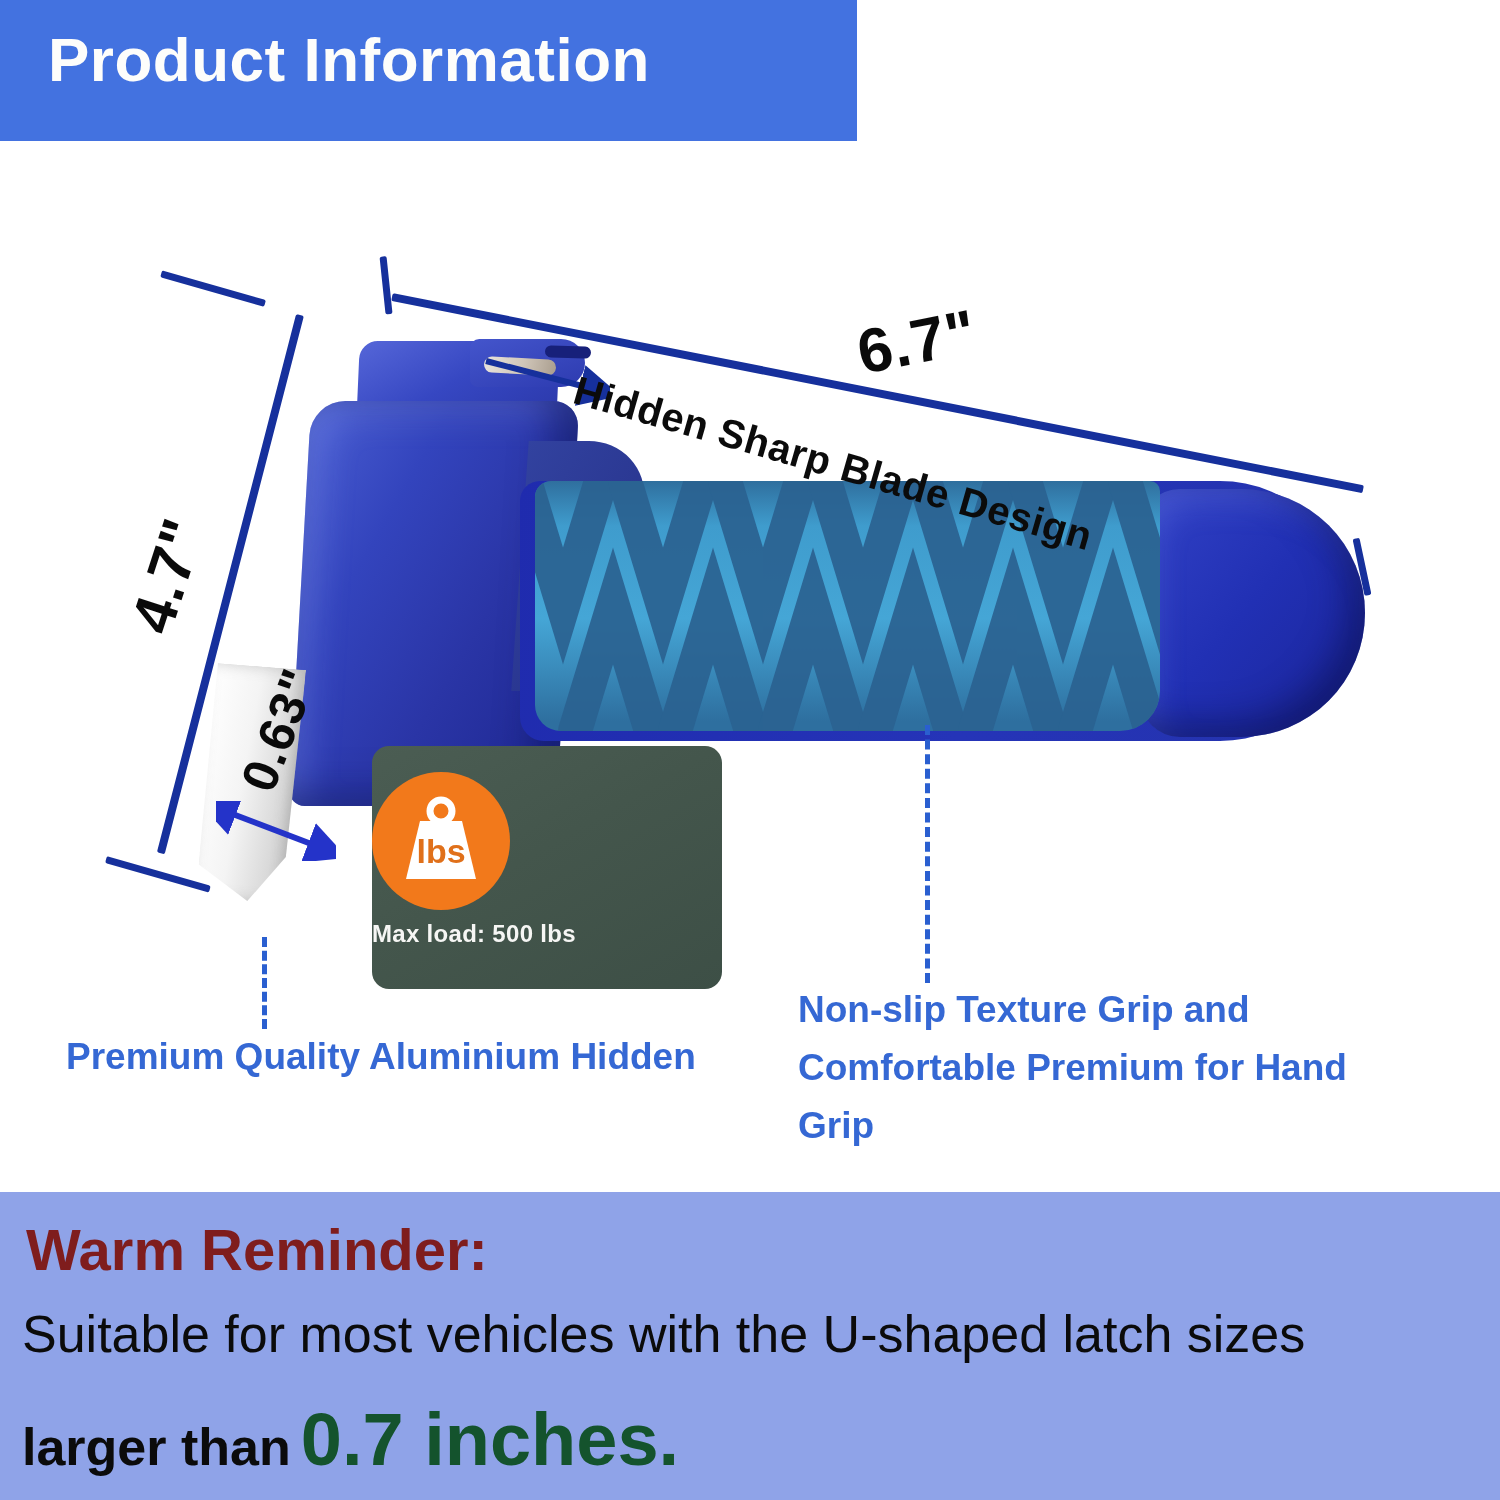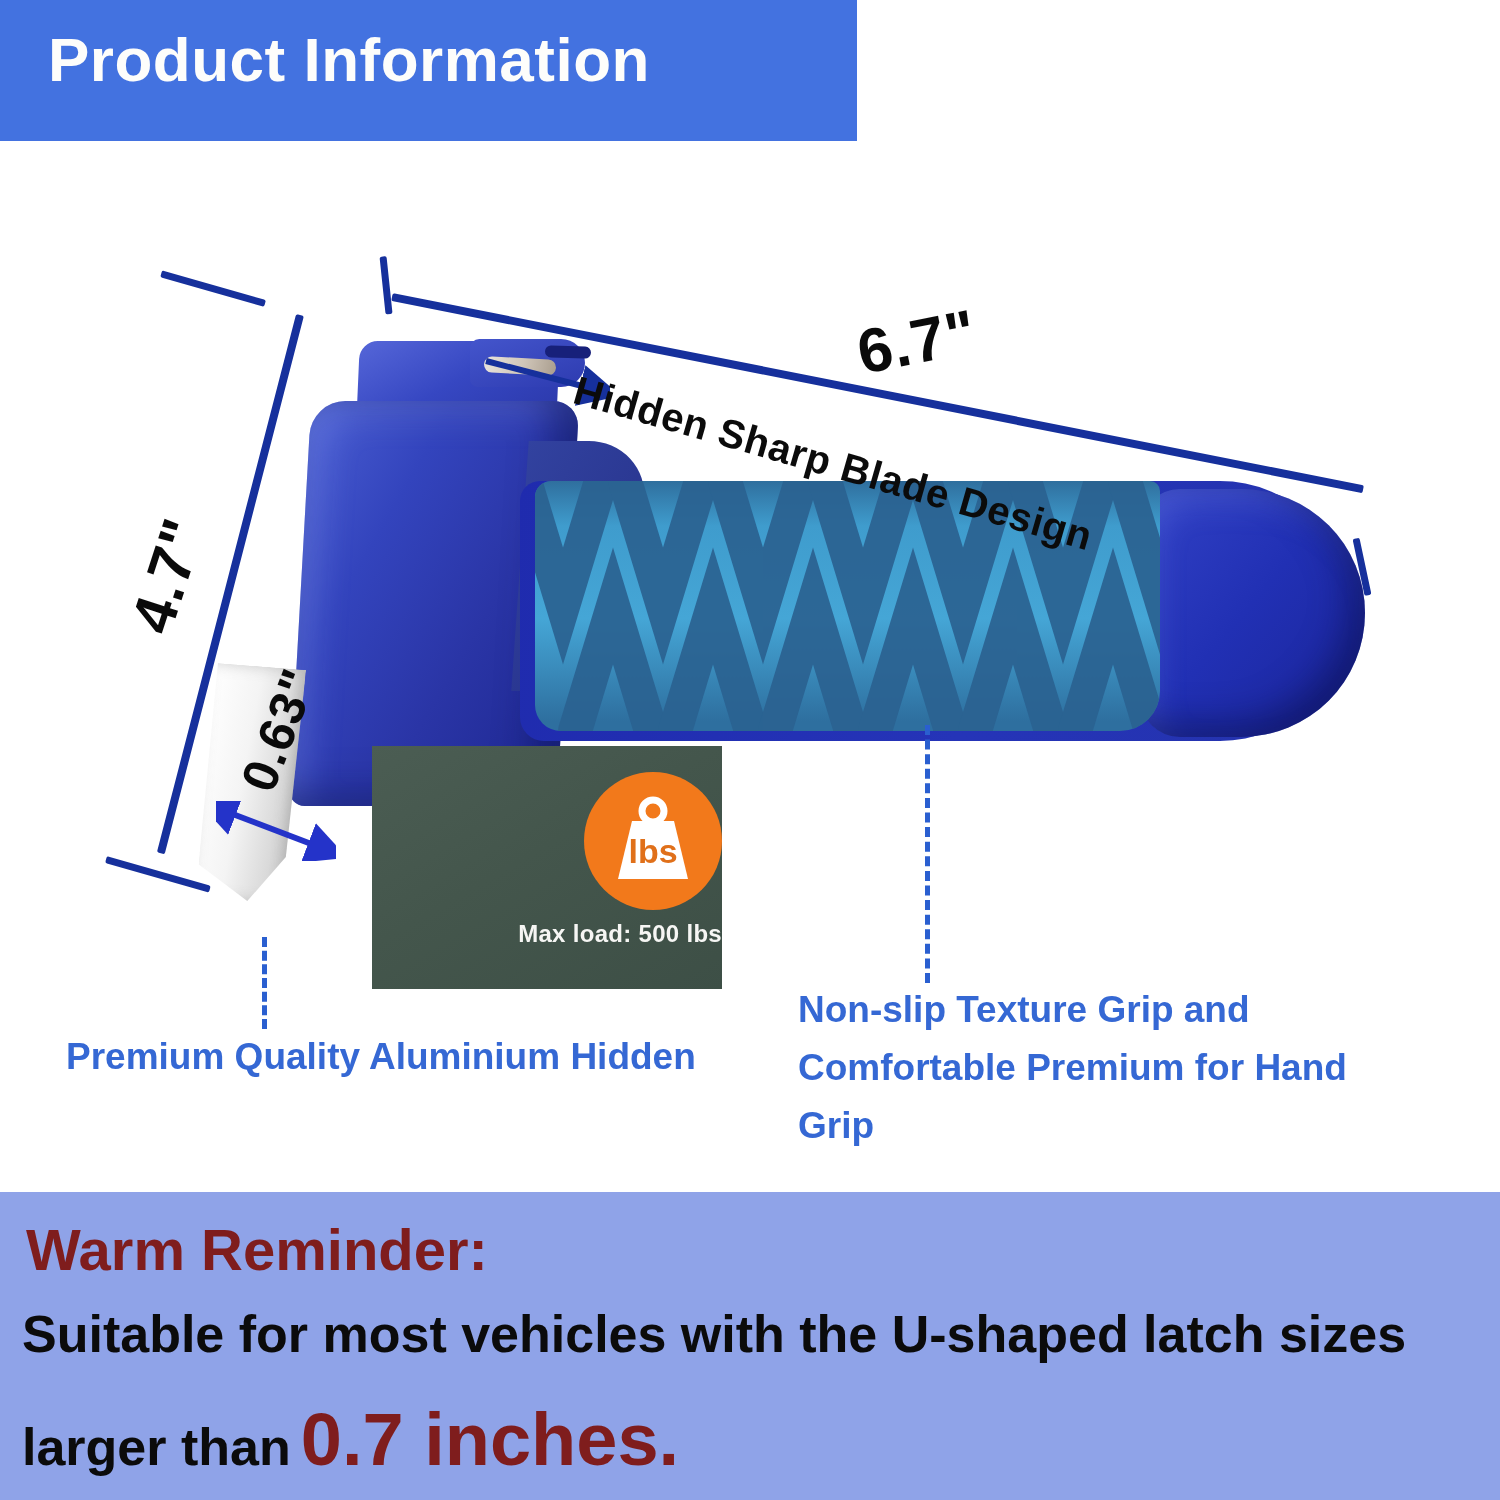--- a/index.html
+++ b/index.html
@@ -217,24 +217,25 @@
   
   #maxload-badge {
     position: absolute;
     left: 372px;
     top: 605px;
     width: 350px;
     height: 243px;
     background: linear-gradient(150deg, #4b5d53 0%, #44564c 45%, #3d4f46 100%);
     display: flex;
     flex-direction: column;
-    align-items: flex-end;
+    align-items: flex-start;
     justify-content: flex-start;
     padding-top: 26px;
     box-sizing: border-box;
+    border-radius: 17px;
   }
   #lbs-circle {
     width: 138px;
     height: 138px;
     border-radius: 50%;
     background: #f2791b;
     display: flex;
     align-items: center;
     justify-content: center;
     position: relative;
@@ -292,40 +293,40 @@
     font-size: 58px;
     font-weight: bold;
     color: #7f1d1d;
     white-space: nowrap;
   }
   #reminder-line1 {
     position: absolute;
     left: 22px;
     top: 112px;
     font-size: 52px;
-    font-weight: bold;
+    font-weight: normal;
     color: #0b0b0b;
     white-space: nowrap;
   }
   #reminder-line2 {
     position: absolute;
     left: 22px;
     top: 205px;
     font-size: 52px;
     font-weight: bold;
     color: #0b0b0b;
     white-space: nowrap;
     display: flex;
     align-items: baseline;
     gap: 10px;
   }
   #reminder-emph {
     font-size: 74px;
     font-weight: bold;
-    color: #7f1d1d;
+    color: #14532d;
   }
 </style>
 </head>
 <body>
 
 <div id="page">
 
   <div id="header-banner">
     <div id="header-title">Product Information</div>
   </div>

